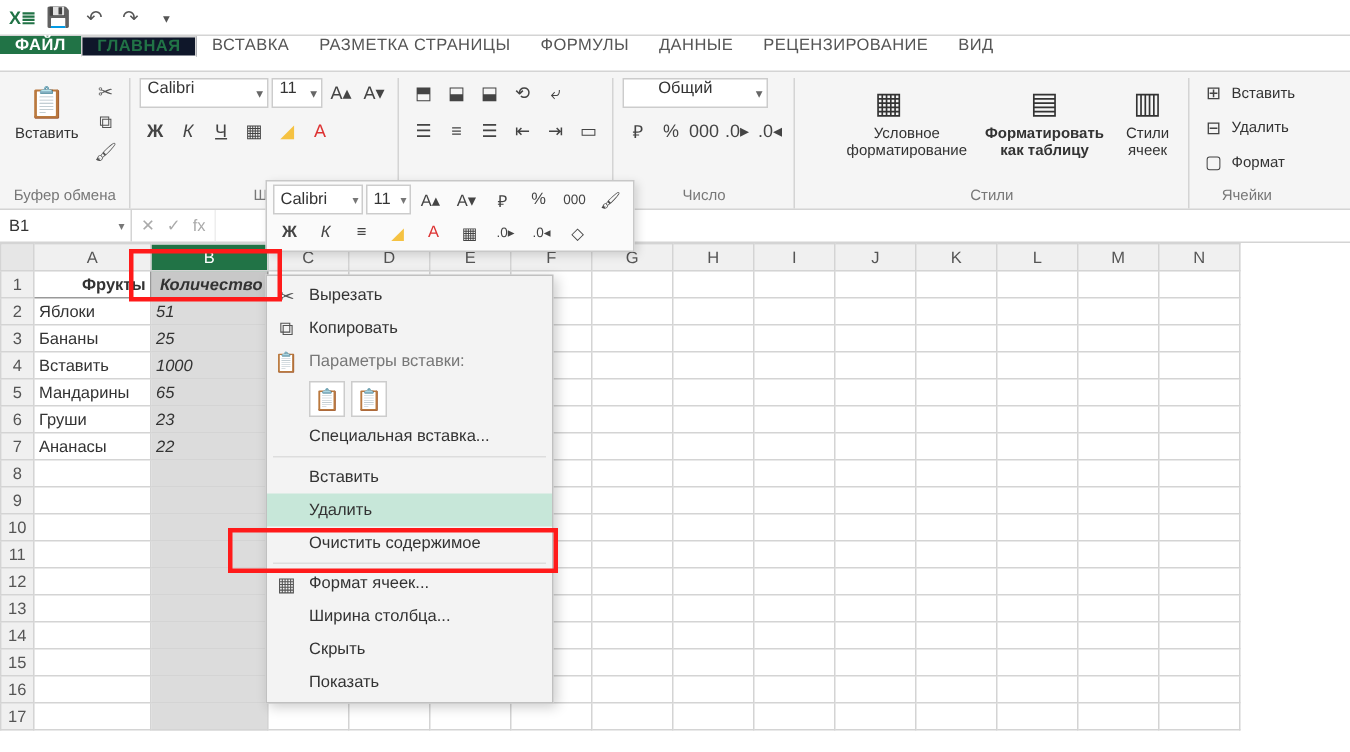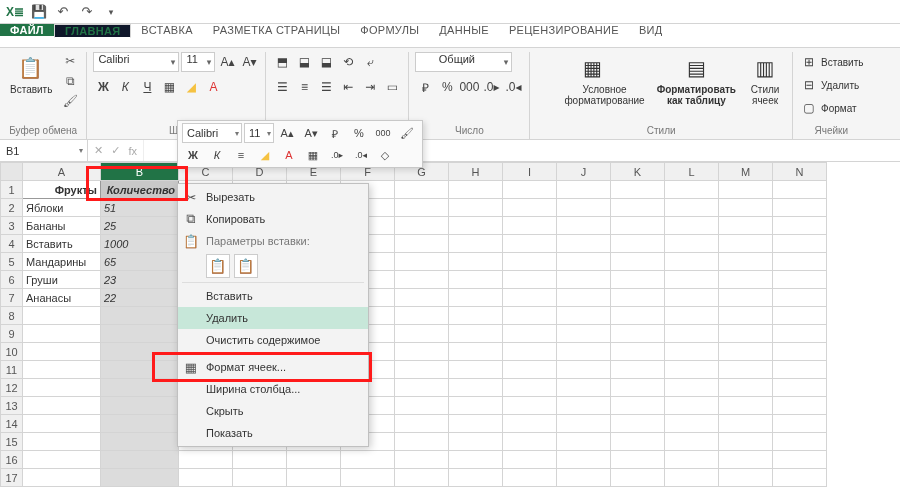--- a/index.html
+++ b/index.html
@@ -616,20 +616,24 @@
       <span>Копировать</span>
     </div>
   <div class="item header">
       <span class="ic">📋</span>
       <span>Параметры вставки:</span>
     </div>
   <div class="pasterow">
     <div class="pastebtn">📋</div>
     <div class="pastebtn">📋</div>
   </div>
+  <div class="item">
+      <span class="ic"></span>
+      <span>Специальная вставка...</span>
+    </div>
   <div class="sep"></div>
   <div class="item">
       <span class="ic"></span>
       <span>Вставить</span>
     </div>
   <div class="item hover">
       <span class="ic"></span>
       <span>Удалить</span>
     </div>
   <div class="item">

